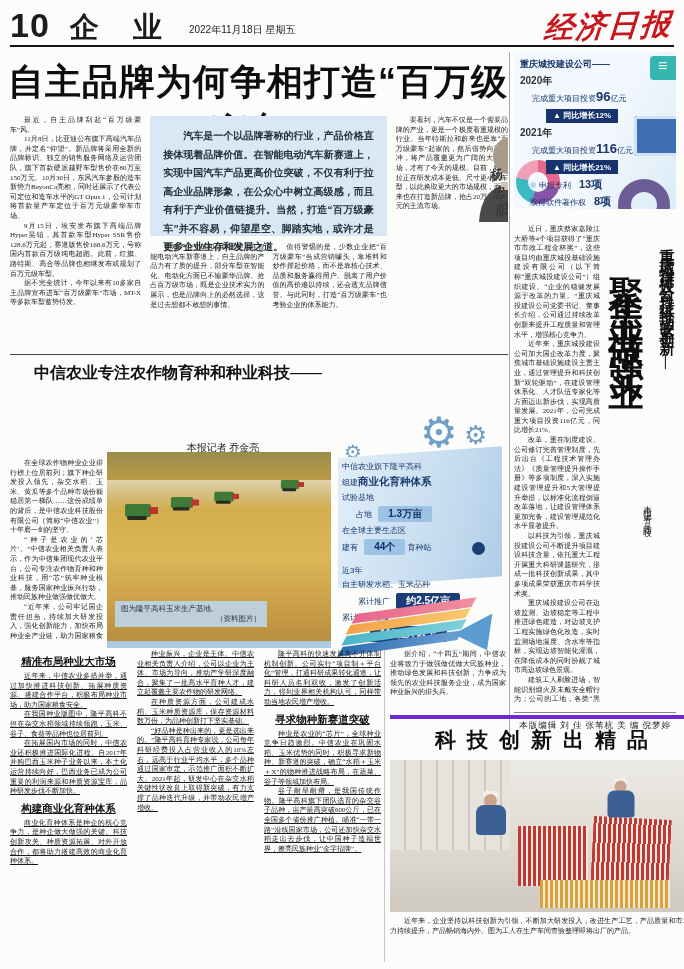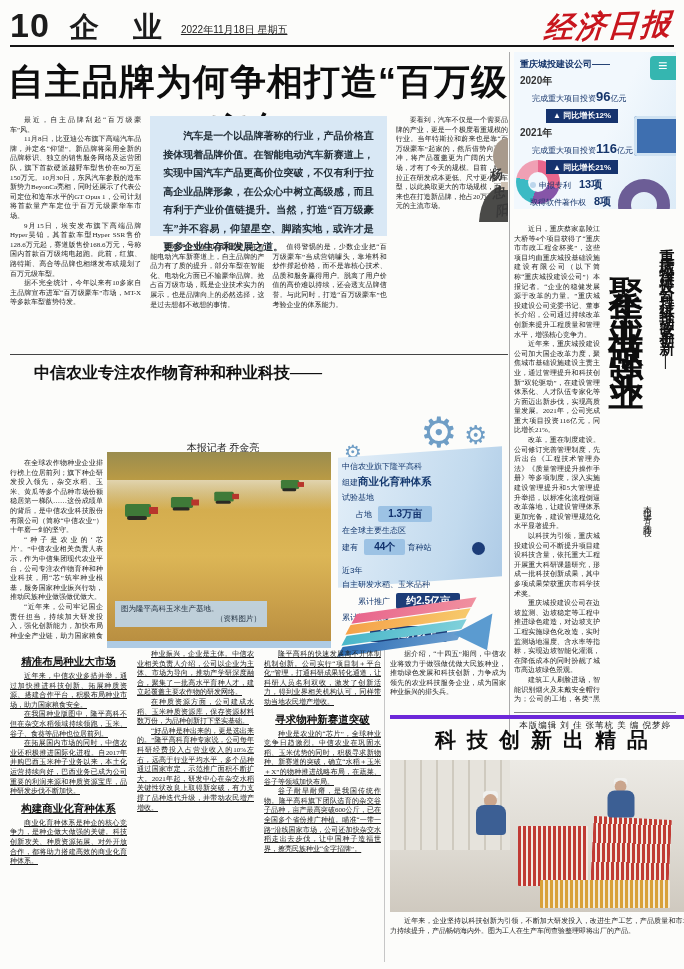--- a/index.html
+++ b/index.html
@@ -4,21 +4,21 @@
 <style>
   * { margin:0; padding:0; box-sizing:border-box; }
   html,body { background:#888; }
   #page { position:relative; width:684px; height:969px; margin:0 auto; background:#fcfcfa;
           font-family:"Liberation Serif", serif; color:#1c1c1c; overflow:hidden; }
 
   
   .header { position:absolute; left:10px; top:6px; width:664px; height:41px; border-bottom:2.5px solid #151515; }
   .pageno { font:bold 34px "Liberation Sans", sans-serif; letter-spacing:1px; }
   .section-title { font:bold 29px "Liberation Sans", sans-serif; letter-spacing:13px; margin-left:16px; }
-  .hdate { font:10px "Liberation Sans", sans-serif; color:#222; margin-left:2px; position:relative; top:-4px;text-decoration:underline; }
+  .hdate { font:10px "Liberation Sans", sans-serif; color:#222; margin-left:10px; position:relative; top:-4px; }
   .masthead { position:absolute; right:2px; top:0px; color:#c8161e; font:bold italic 30px "DejaVu Serif", serif;
               transform:skewX(-6deg) rotate(-2deg); letter-spacing:2px; }
 
   
   .lead-headline { position:absolute; left:8px; top:58px; width:500px; text-align:center;
                    font:bold 36px "Liberation Sans", sans-serif; letter-spacing:1px; color:#0d0d0d; }
   .lead-body { position:absolute; left:10px; top:116px; width:498px; height:234px; display:flex; gap:9px; }
   .bt p { font-size:7px; line-height:9.6px; text-align:justify; text-indent:2em; color:#222; }
   .bt h4 { font:bold 10.5px "Liberation Sans", sans-serif; text-align:center; margin:5px 0 3px; color:#111; }
   .lc1 { width:132px; overflow:hidden; }
@@ -300,21 +300,21 @@
           <span class="dot"></span><span>申报专利</span>　<span class="v">13项</span>
         </div>
         <div class="sg-stat">
           <span>取得软件著作权</span>　<span class="v">8项</span>
         </div>
 
       </div>
     </div>
     <div class="sa">
       <div class="sa-text bt">
-          <p>近日，重庆蔡家嘉陵江大桥等4个项目获得了“重庆市市政工程金杯奖”，这些项目均由重庆城投基础设施建设有限公司（以下简称“重庆城投建设公司”）本报记者。“企业的稳健发展源于改革的力量。”重庆城投建设公司党委书记、董事长介绍，公司通过持续改革创新来提升工程质量和管理水平，增强核心竞争力。</p>
+          <p>近日，重庆蔡家嘉陵江大桥等4个项目获得了“重庆市市政工程金杯奖”，这些项目均由重庆城投基础设施建设有限公司（以下简称“重庆城投建设公司”）组织建设。“企业的稳健发展源于改革的力量。”重庆城投建设公司党委书记、董事长介绍，公司通过持续改革创新来提升工程质量和管理水平，增强核心竞争力。</p>
           <p>近年来，重庆城投建设公司加大国企改革力度，聚焦城市基础设施建设主责主业，通过管理提升和科技创新“双轮驱动”，在建设管理体系化、人才队伍专家化等方面迈出新步伐，实现高质量发展。2021年，公司完成重大项目投资116亿元，同比增长21%。</p>
           <p>改革，重在制度建设。公司修订完善管理制度，先后出台《工程技术管理办法》《质量管理提升操作手册》等多项制度，深入实施建设管理提升和5大管理提升举措，以标准化流程倒逼改革落地，让建设管理体系更加完备，建设管理规范化水平显著提升。</p>
           <p>以科技为引领，重庆城投建设公司不断提升项目建设科技含量，依托重大工程开展重大科研课题研究，形成一批科技创新成果，其中多项成果荣获重庆市科学技术奖。</p>
           <p>重庆城投建设公司在边坡监测、边坡稳定等工程中推进绿色建造，对边坡支护工程实施绿色化改造，实时监测场地温度、含水率等指标，实现边坡智能化灌溉，在降低成本的同时扮靓了城市高边坡绿色景观。</p>
           <p>建筑工人刷脸进场，智能识别烟火及未戴安全帽行为；公司的工地，各类“黑科技”根植信息化技术，让施工更聪明。公司项目运用BIM（建筑信息模型）技术，布设塔机监控系统、视频监控系统等，筑牢安全防线。同时，加大环保技术应用，构建绿色施工体系。</p>
         </div>
       <div class="sa-headline">聚焦主业做强实业</div>
       <div class="sa-byline">本报记者 吴陆牧</div>
       <div class="sa-kicker">重庆城投建设公司持续推动改革创新——</div>
     </div>

